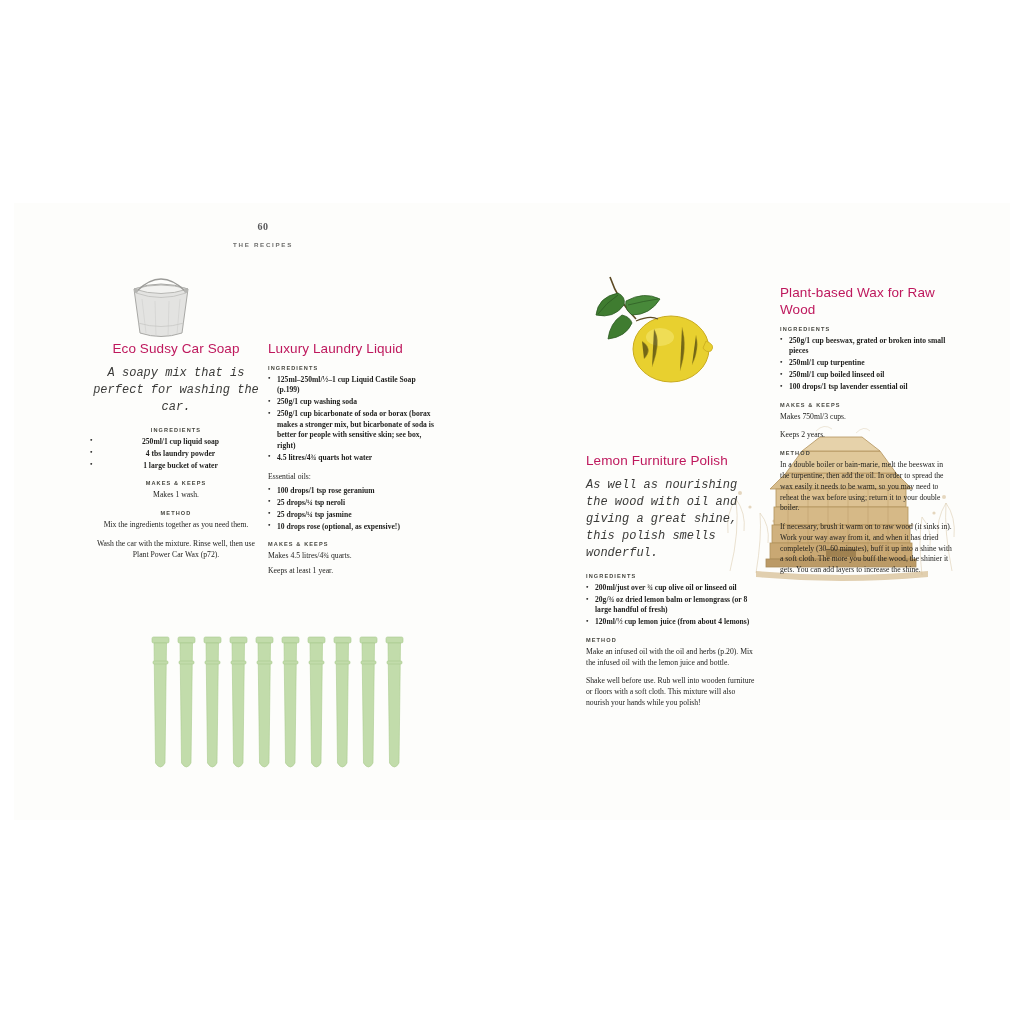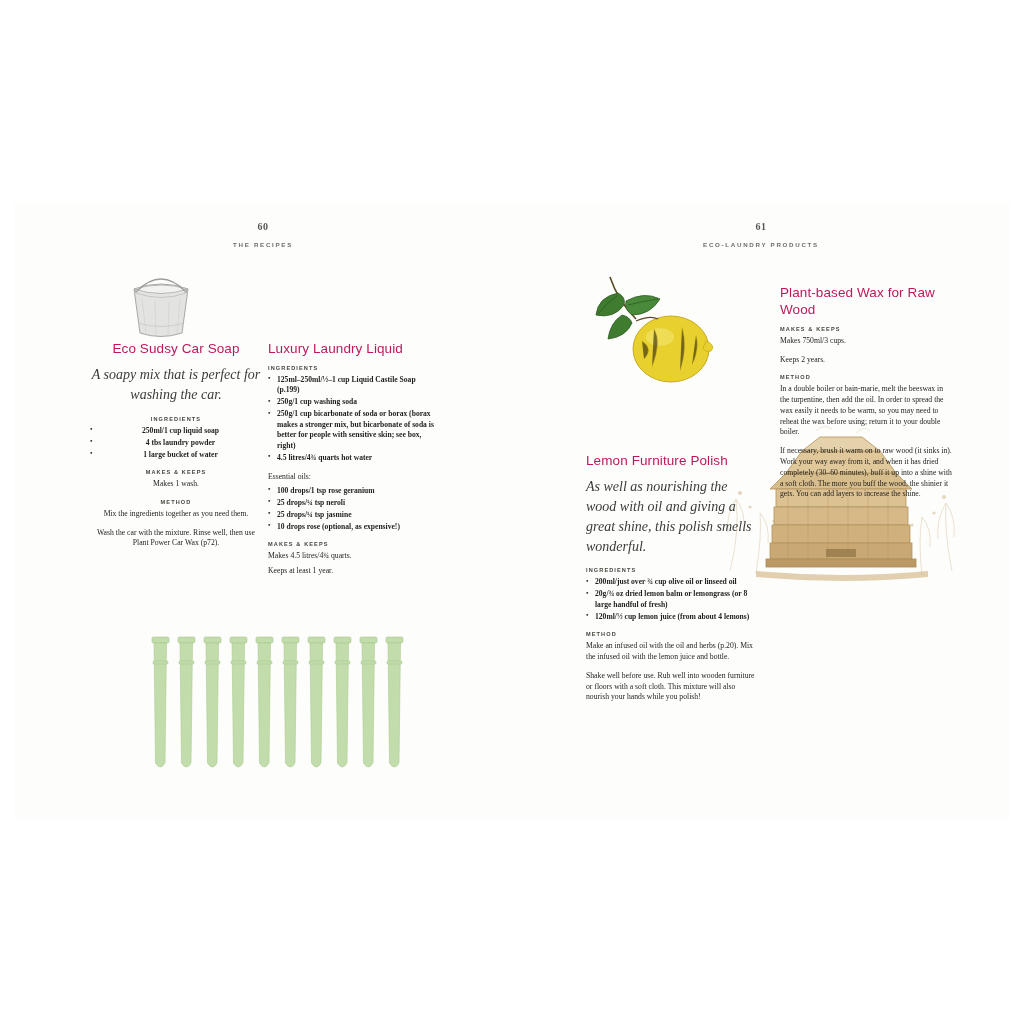--- a/index.html
+++ b/index.html
@@ -74,23 +74,23 @@
   h2.recipe-title {
     font-family: "Liberation Sans", sans-serif;
     font-weight: 400;
     font-size: 13.5px;
     line-height: 1.25;
     color: #be185d;
     margin: 0 0 7px 0;
     letter-spacing: 0.1px;
   }
   .lede {
-    font-family: Liberation Serif, serif;
+    font-family: Liberation Mono, monospace;
     font-style: italic;
-    font-size: 14px;
+    font-size: 12px;
     line-height: 1.42;
     color: #3b3b39;
     margin: 0 0 11px 0;
   }
   .sec-head {
     font-family: "Liberation Sans", sans-serif;
     font-size: 5.6px;
     letter-spacing: 1.1px;
     font-weight: 700;
     color: #46463f;
@@ -289,24 +289,20 @@
             <div class="sec-head">MAKES &amp; KEEPS</div>
             <p class="body tight">Makes 4.5 litres/4¾ quarts.</p>
             <p class="body">Keeps at least 1 year.</p>
           </div>
         </div>
 
       </div>
     </div>
 
     <div class="page page-right">
-      <div class="folio">
-        <div class="folio-num">61</div>
-        <div class="folio-label">ECO-LAUNDRY PRODUCTS</div>
-      </div>
 
       <div class="illus lemon" style="left:80px; top:68px;">
         <svg width="136" height="124" viewBox="0 0 136 124">
           <path d="M18 6 Q26 30 44 48" fill="none" stroke="#5c4a24" stroke-width="1.6"></path>
           <path d="M26 22 Q6 26 4 44 Q22 48 32 34 Q34 26 26 22 Z" fill="#3f7c30" stroke="#2c5a22" stroke-width="0.8"></path>
           <path d="M26 24 Q14 32 6 43" fill="none" stroke="#27501e" stroke-width="0.6"></path>
           <path d="M34 30 Q52 20 68 28 Q58 44 40 44 Q32 38 34 30 Z" fill="#48893a" stroke="#2c5a22" stroke-width="0.8"></path>
           <path d="M36 34 Q52 30 66 28" fill="none" stroke="#27501e" stroke-width="0.6"></path>
           <path d="M30 44 Q18 52 16 68 Q34 66 40 52 Q38 46 30 44 Z" fill="#3f7c30" stroke="#2c5a22" stroke-width="0.8"></path>
           <ellipse cx="79" cy="78" rx="38" ry="33" fill="#e8d02f" stroke="#c9ab1f" stroke-width="1"></ellipse>
@@ -376,20 +372,29 @@
           <div class="blk">
             <div class="sec-head">METHOD</div>
             <p class="body">Make an infused oil with the oil and herbs (p.20). Mix the infused oil with the lemon juice and bottle.</p>
             <p class="body">Shake well before use. Rub well into wooden furniture or floors with a soft cloth. This mixture will also nourish your hands while you polish!</p>
           </div>
         </div>
 
         <div class="col col-r2">
           <h2 class="recipe-title">Plant-based Wax for Raw Wood</h2>
 
+          <div class="blk">
+            <div class="sec-head">INGREDIENTS</div>
+            <ul class="ing">
+              <li>250g/1 cup beeswax, grated or broken into small pieces</li>
+              <li>250ml/1 cup turpentine</li>
+              <li>250ml/1 cup boiled linseed oil</li>
+              <li>100 drops/1 tsp lavender essential oil</li>
+            </ul>
+          </div>
 
           <div class="blk">
             <div class="sec-head">MAKES &amp; KEEPS</div>
             <p class="body">Makes 750ml/3 cups.</p>
             <p class="body">Keeps 2 years.</p>
           </div>
 
           <div class="blk">
             <div class="sec-head">METHOD</div>
             <p class="body">In a double boiler or bain-marie, melt the beeswax in the turpentine, then add the oil. In order to spread the wax easily it needs to be warm, so you may need to reheat the wax before using; return it to your double boiler.</p>

